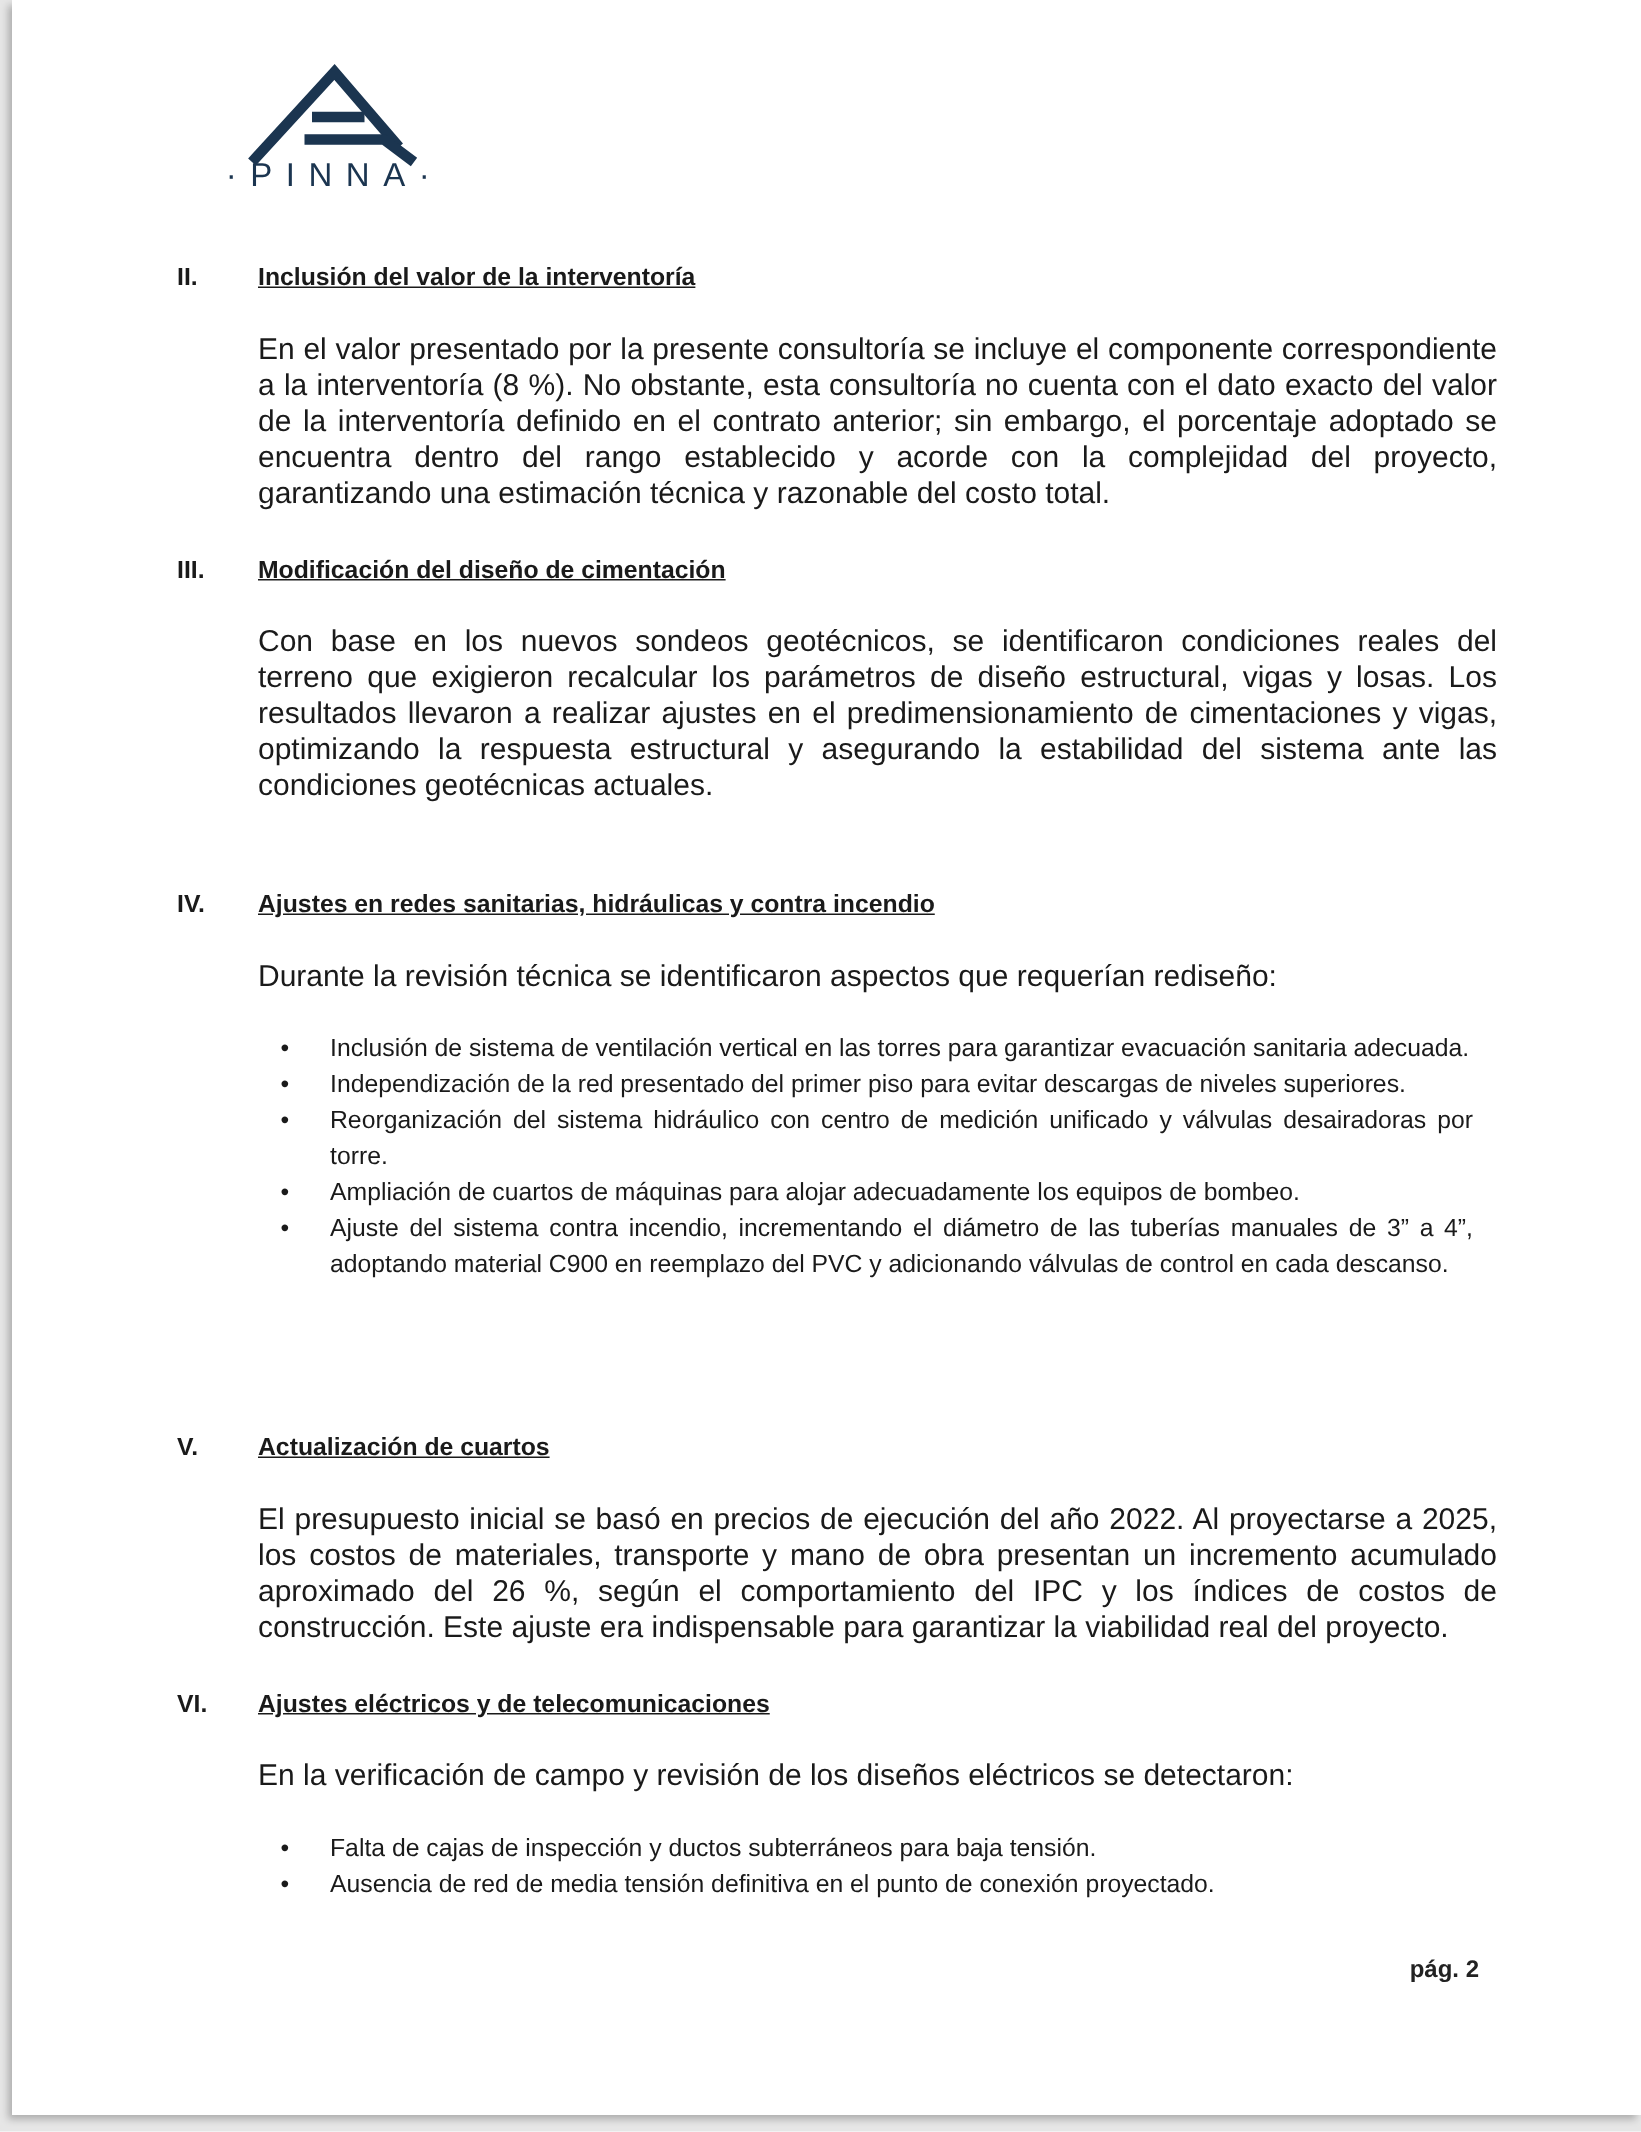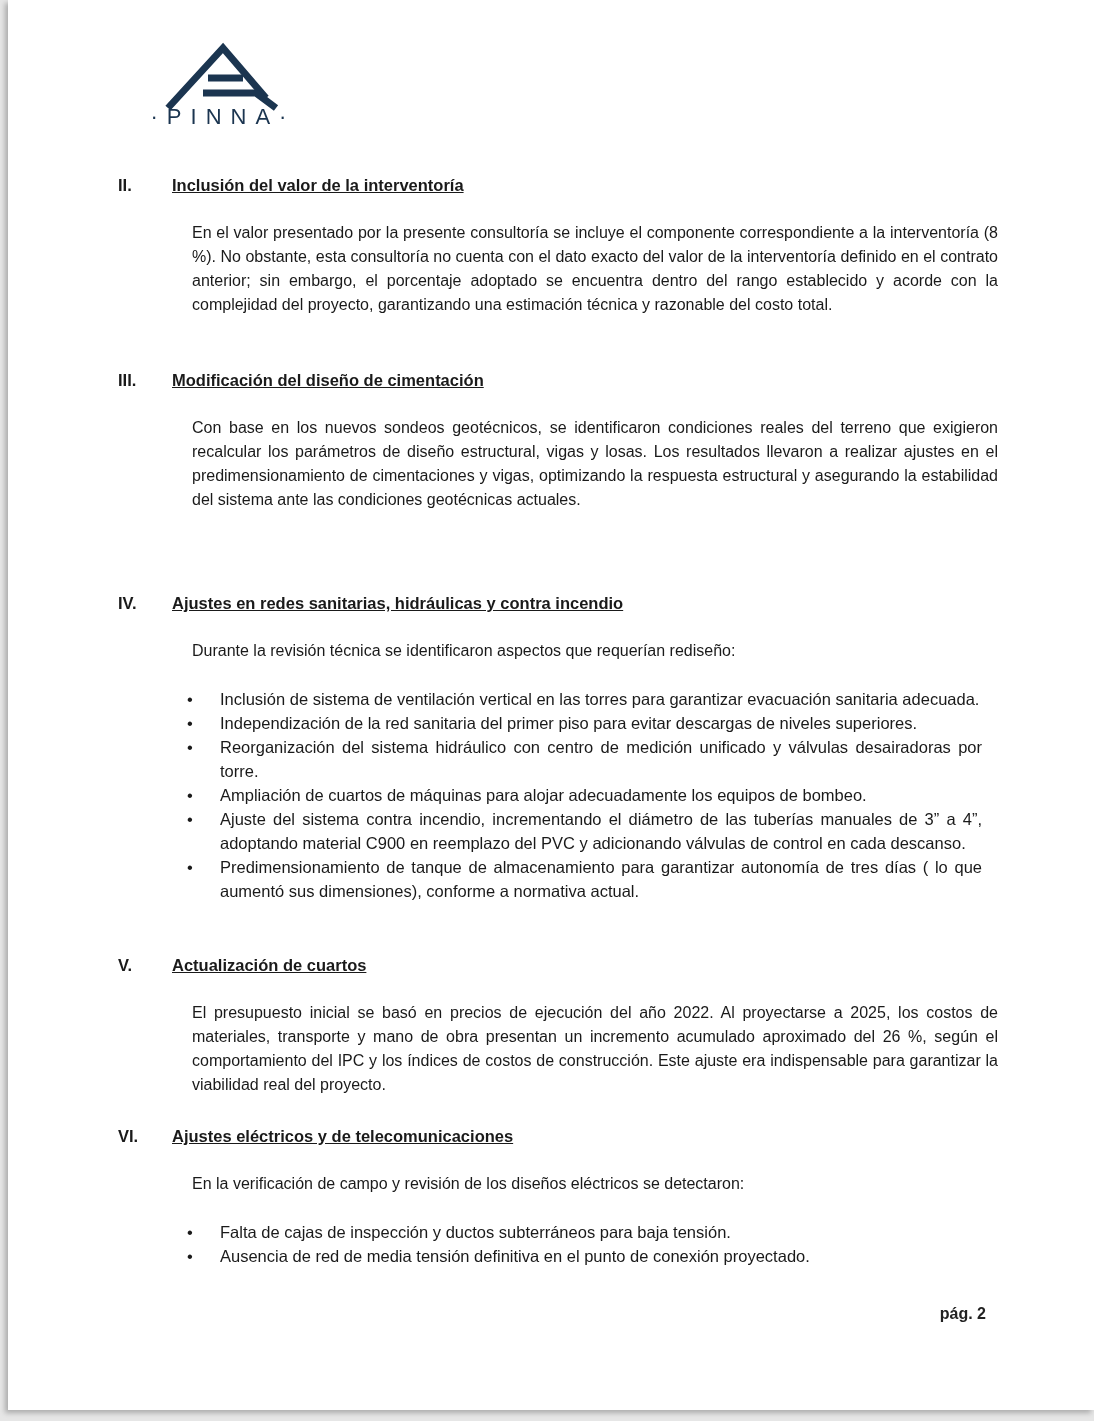--- a/index.html
+++ b/index.html
@@ -4,21 +4,21 @@
 <style>
   html, body { margin:0; padding:0; }
   body { width:1094px; height:1421px; background:#e6e6e6; position:relative; overflow:hidden; font-family:"Liberation Sans", sans-serif; }
   .page { position:absolute; left:8px; top:0; width:1086px; height:1410px; background:#fff; box-shadow:-3px 3px 5px rgba(0,0,0,0.25); }
   .logo { position:absolute; left:140px; top:28px; width:150px; height:100px; }
   .logo-text { position:absolute; left:140px; top:104px; width:150px; text-align:center; font-size:22px; letter-spacing:9px; color:#1b3550; }
   .section { position:absolute; left:110px; width:880px; color:#1a1a1a; }
   .h { display:flex; font-weight:bold; font-size:16.5px; }
   .h .num { width:54px; }
   .h .title { text-decoration:underline; }
-  .p { margin-left:74px; font-size:16px; line-height:24px; text-align:justify; }
+  .p { margin-left:54px; font-size:20px; line-height:24px; text-align:justify; }
   ul { margin:16px; padding:0 0 0 86px; list-style:none; font-size:16.5px; line-height:24px; }
   ul li { position:relative; text-align:justify; }
   ul li::before { content:"•"; position:absolute; left:-33px; }
   .pg { position:absolute; right:108px; top:1305px; font-size:16px; font-weight:bold; color:#222; }
 </style>
 </head>
 <body>
 
 <div class="page">
   <svg class="logo" viewBox="0 0 150 80">
@@ -45,25 +45,24 @@
   </div>
 
   <div class="section" style="top:594px">
     <div class="h">
         <span class="num">IV.</span>
         <span class="title">Ajustes en redes sanitarias, hidráulicas y contra incendio</span>
       </div>
     <div class="p" style="margin-top:26px">Durante la revisión técnica se identificaron aspectos que requerían rediseño:</div>
     <ul style="margin-top:24px">
       <li>Inclusión de sistema de ventilación vertical en las torres para garantizar evacuación sanitaria adecuada.</li>
-      <li>Independización de la red sanitaria del primer piso para evitar descargas de niveles superiores.</li>
+      <li>Independización de la red presentado del primer piso para evitar descargas de niveles superiores.</li>
       <li>Reorganización del sistema hidráulico con centro de medición unificado y válvulas desairadoras por torre.</li>
       <li>Ampliación de cuartos de máquinas para alojar adecuadamente los equipos de bombeo.</li>
       <li>Ajuste del sistema contra incendio, incrementando el diámetro de las tuberías manuales de 3” a 4”, adoptando material C900 en reemplazo del PVC y adicionando válvulas de control en cada descanso.</li>
-      <li>Predimensionamiento de tanque de almacenamiento para garantizar autonomía de tres días ( lo que aumentó sus dimensiones), conforme a normativa actual.</li>
     </ul>
   </div>
 
   <div class="section" style="top:956px">
     <div class="h">
         <span class="num">V.</span>
         <span class="title">Actualización de cuartos</span>
       </div>
     <div class="p" style="margin-top:26px">El presupuesto inicial se basó en precios de ejecución del año 2022. Al proyectarse a 2025, los costos de materiales, transporte y mano de obra presentan un incremento acumulado aproximado del 26 %, según el comportamiento del IPC y los índices de costos de construcción. Este ajuste era indispensable para garantizar la viabilidad real del proyecto.</div>
   </div>

